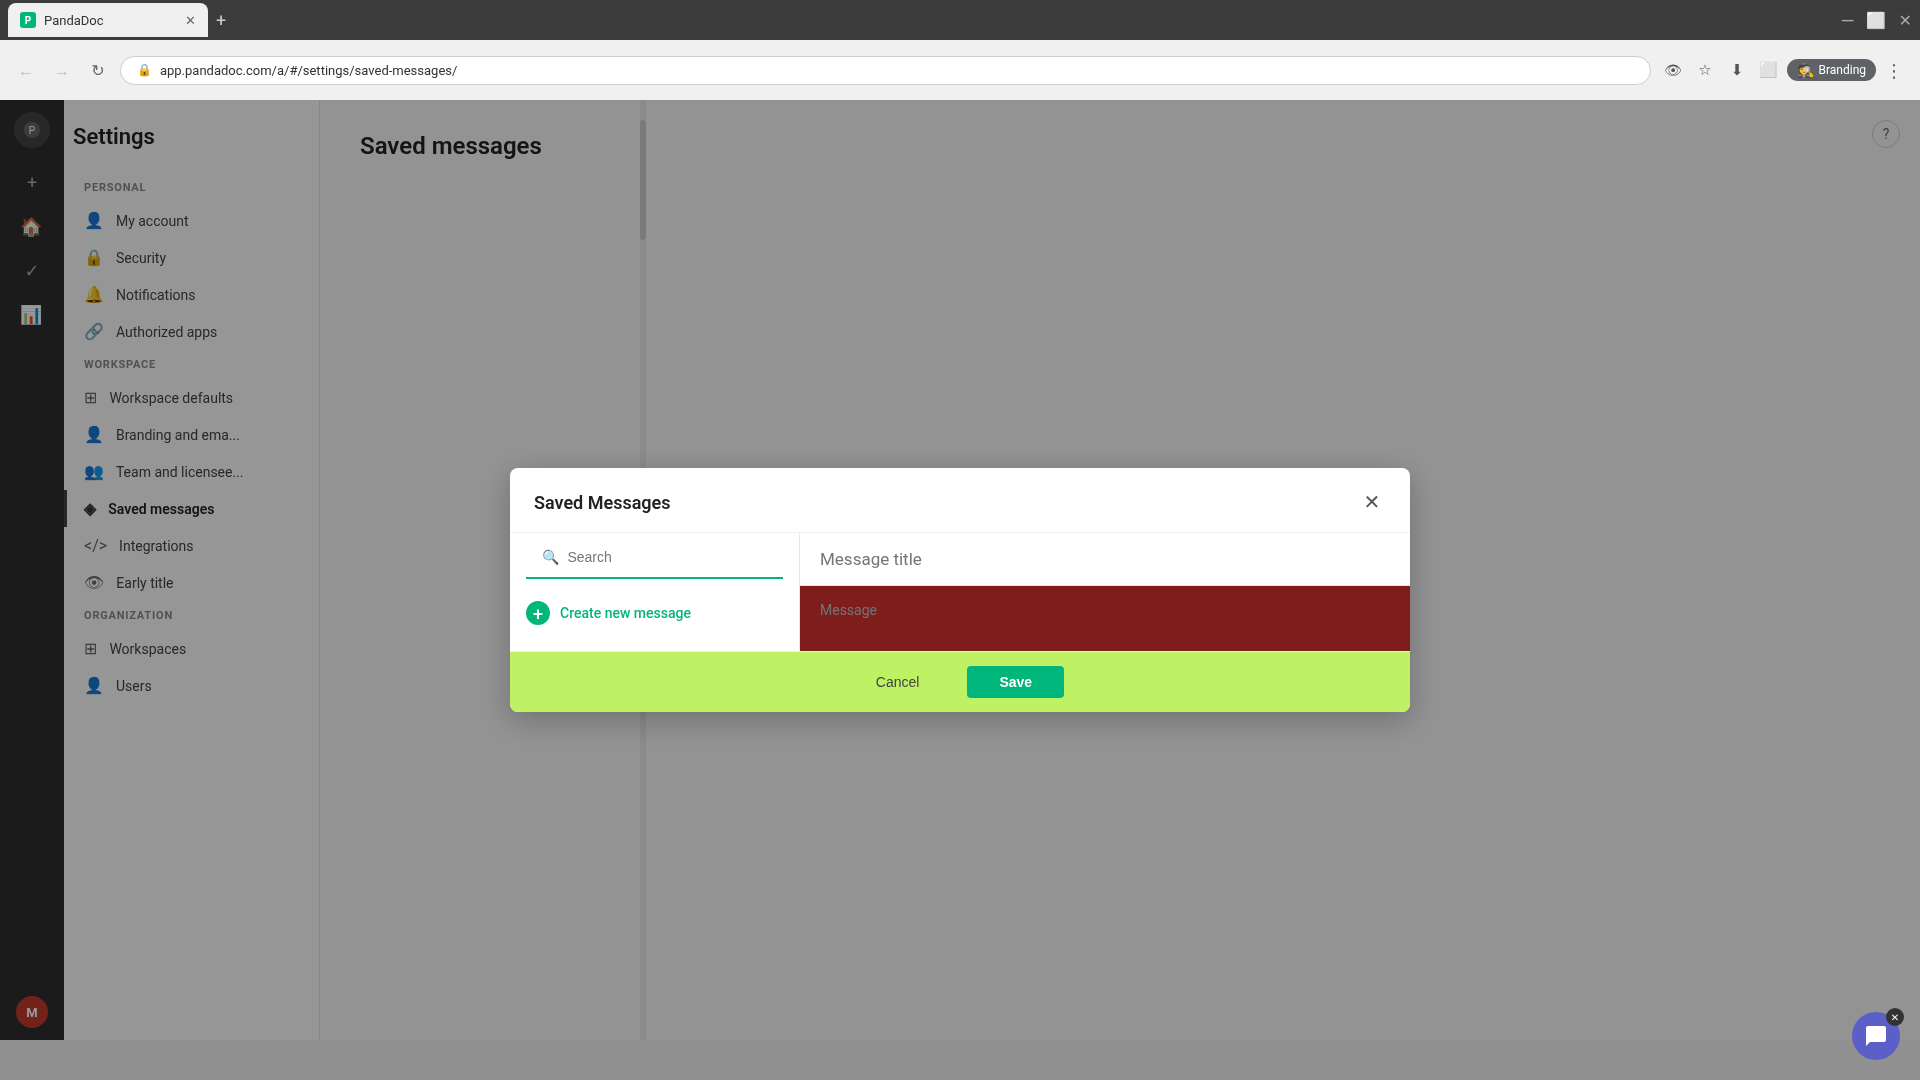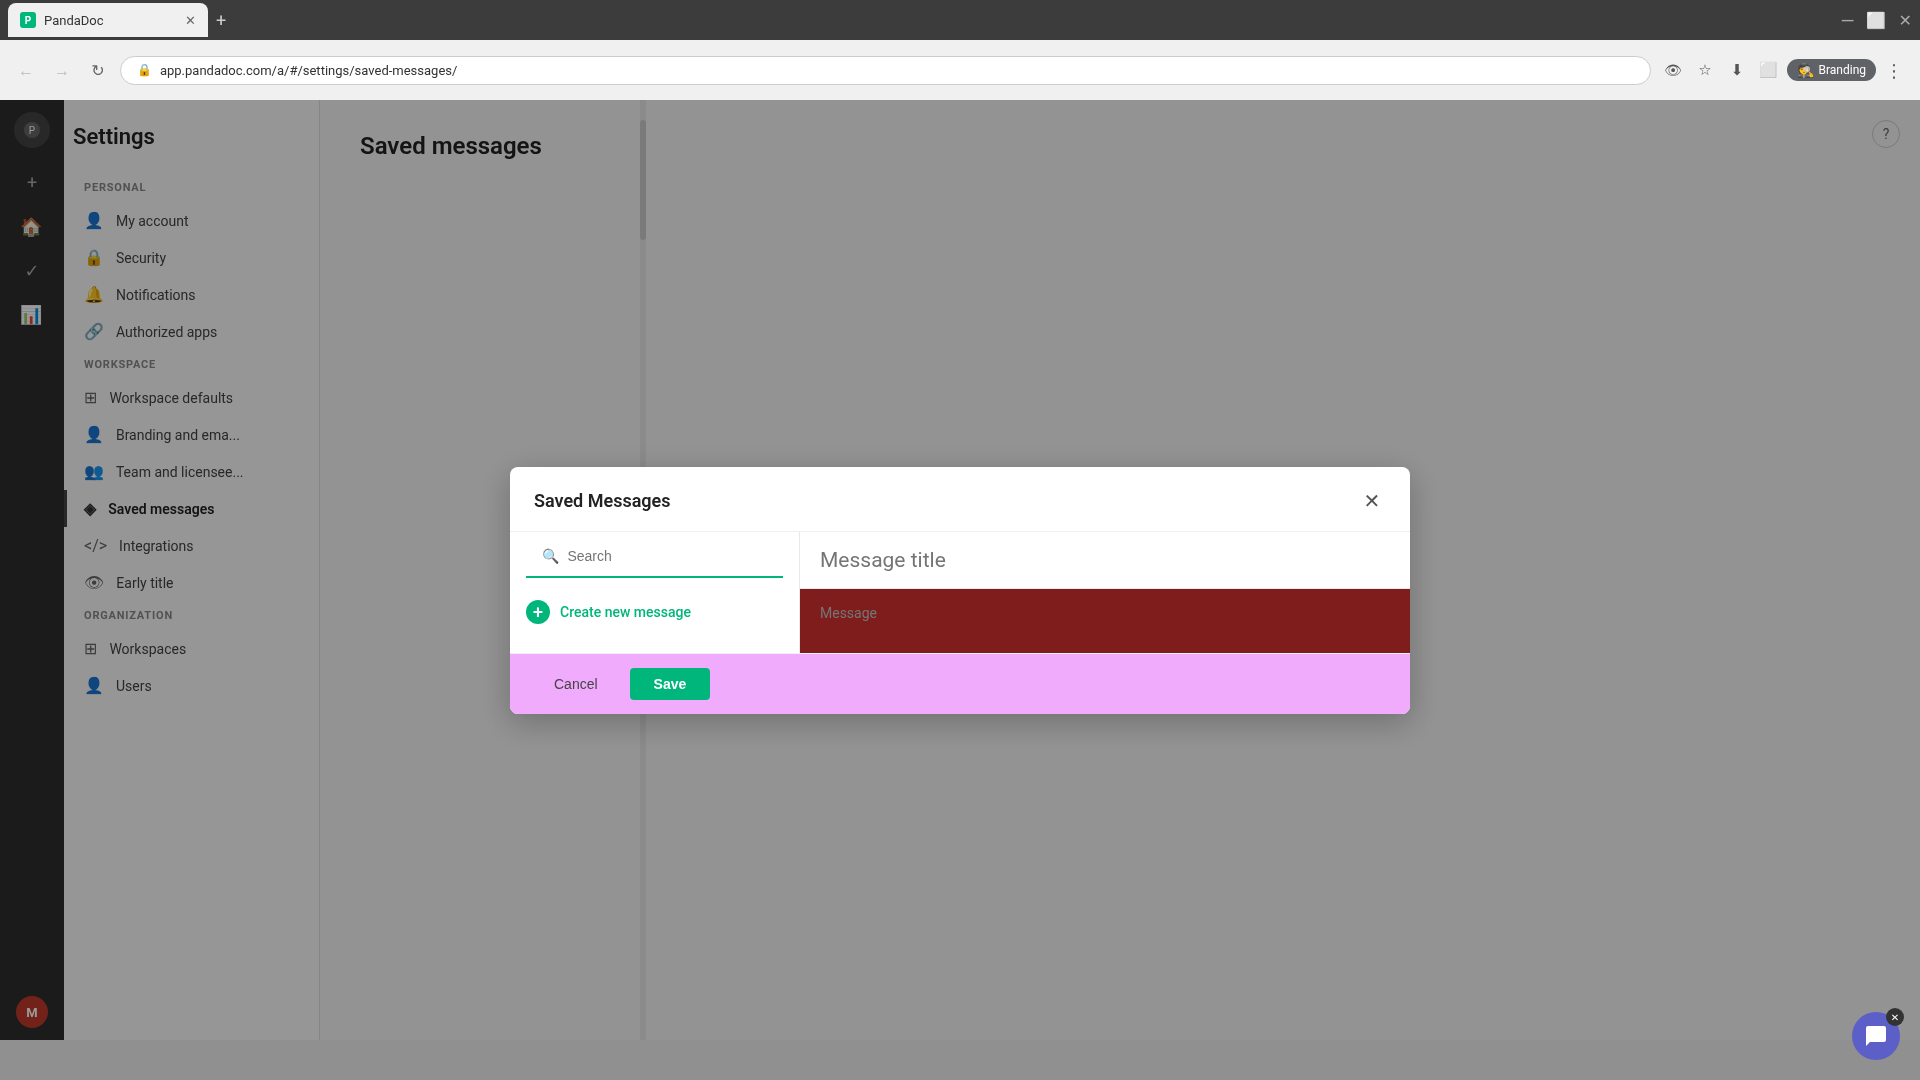--- a/index.html
+++ b/index.html
@@ -314,58 +314,58 @@
     .dialog-right {
       flex: 1;
       display: flex;
       flex-direction: column;
       background: #fafafa;
     }
     .message-title-input {
       padding: 16px 20px;
       border: none;
       border-bottom: 1px solid #e8e8e8;
-      font-size: 21px;
+      font-size: 17px;
       color: #0f766e;
       background: white;
       outline: none;
       font-family: inherit;
     }
     .message-body-input {
       flex: 1;
       padding: 16px 20px;
       border: none;
       font-size: 14px;
       color: #999;
       background: #7f1d1d;
       outline: none;
       resize: none;
       font-family: inherit;
     }
     .dialog-footer {
       display: flex;
-      justify-content: flex-start;
+      justify-content: center;
       align-items: center;
       padding: 14px 24px;
-      gap: 12px;
+      gap: 28px;
       border-top: 1px solid #f0f0f0;
-      background: #f0abfc;
+      background: #bef264;
     }
     .cancel-btn {
       padding: 8px 20px;
       font-size: 14px;
       font-weight: 500;
       color: #444;
       background: transparent;
       border: none;
       border-radius: 4px;
       cursor: pointer;
     }
     .save-btn {
-      padding: 8px 24px;
+      padding: 8px 32px;
       font-size: 14px;
       font-weight: 600;
       color: white;
       background: #00b67a;
       border: none;
       border-radius: 4px;
       cursor: pointer;
     }
 
     

